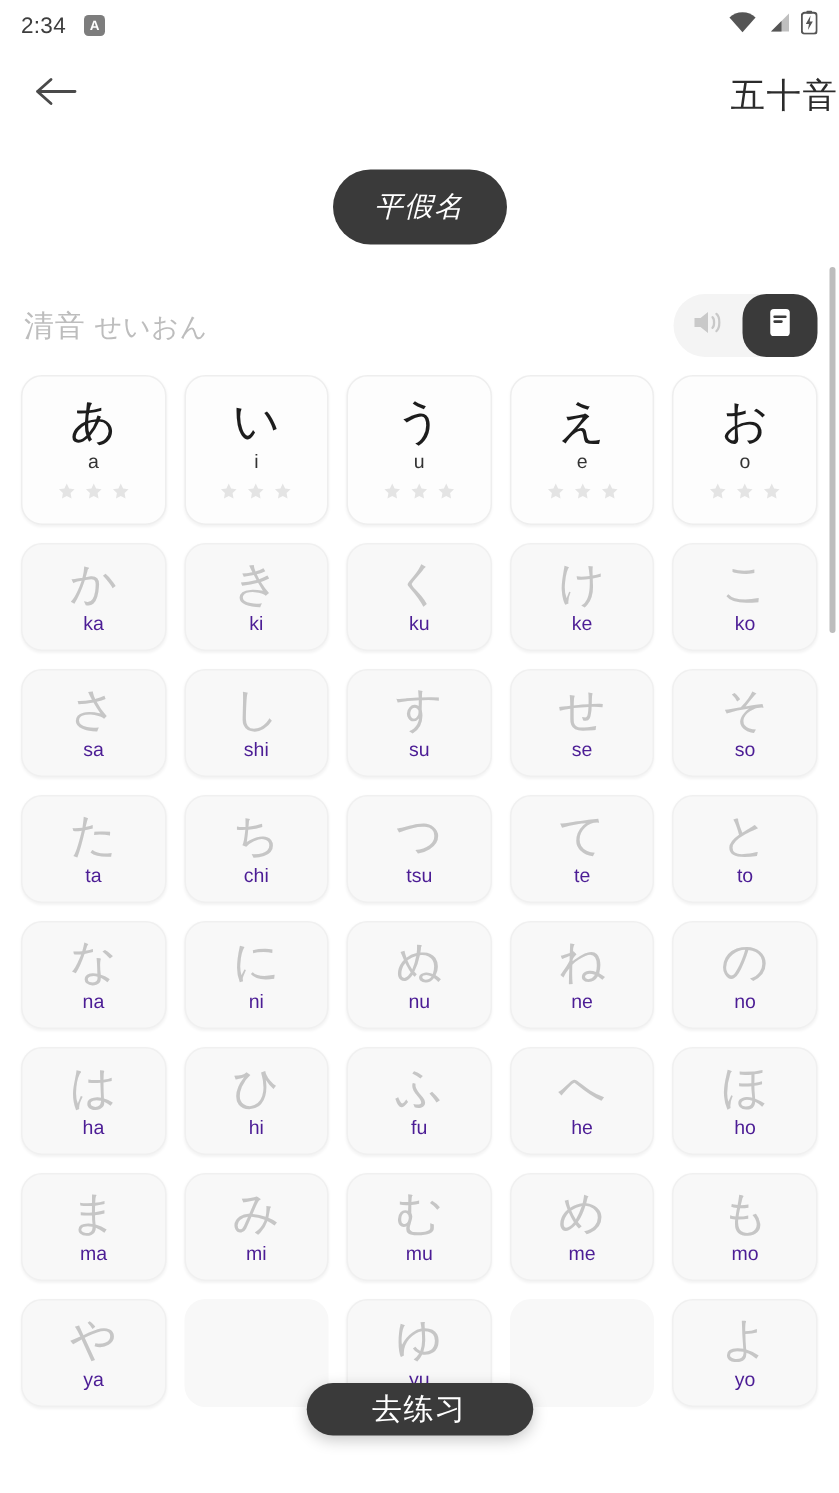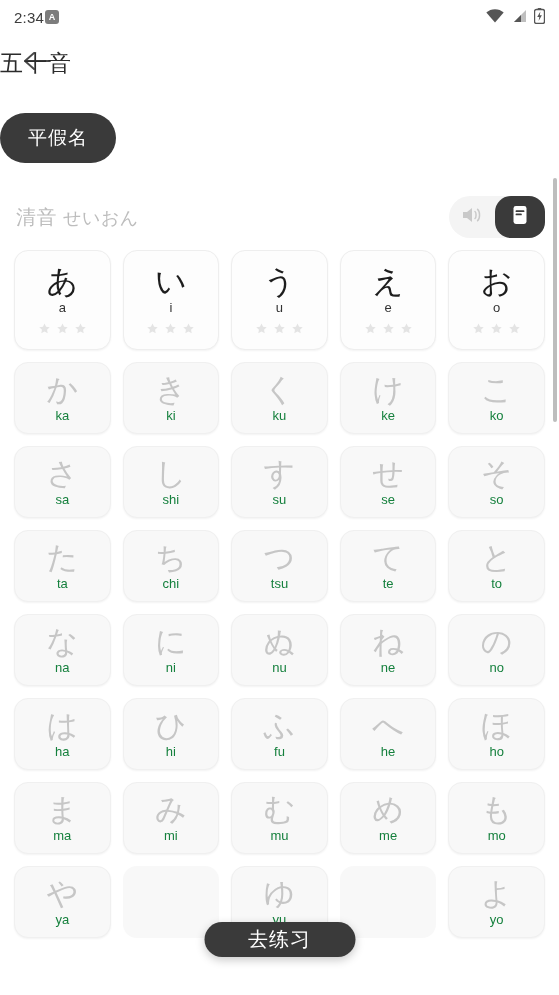--- a/index.html
+++ b/index.html
@@ -22,21 +22,21 @@
     display: flex;
     align-items: center;
     padding: 0 14px;
     box-sizing: border-box;
     font-size: 15px;
     color: #3c3c3c;
   }
   .status-left {
     display: flex;
     align-items: center;
-    gap: 1px;
+    gap: 12px;
   }
   .status-time { font-size: 15px; letter-spacing: .2px; color:#3d3d3d; }
   .app-badge {
     width: 14px; height: 14px;
     border-radius: 3px;
     background: #7d7d7d;
     color: #fff;
     font-size: 9px;
     line-height: 14px;
     text-align: center;
@@ -59,33 +59,34 @@
     box-sizing: border-box;
   }
   .back-btn {
     width: 34px; height: 34px;
     display: flex; align-items: center; justify-content: center;
     cursor: pointer;
   }
   .app-title {
     position: absolute;
     left: 0; right: 0;
-    text-align: left;
+    text-align: right;
     font-size: 23px;
     color: #2b2b2b;
     letter-spacing: 1px;
     pointer-events: none;
   }
 
   
   .toggle-row {
     display: flex;
-    justify-content: space-between;
+    justify-content: center;
     gap: 14px;
     margin-top: 21px;
+    font-style: italic;
   }
   .toggle-pill {
     min-width: 100px;
     padding: 12px 28px;
     border-radius: 26px;
     font-size: 19px;
     text-align: center;
     letter-spacing: 1px;
     cursor: pointer;
     box-sizing: border-box;
@@ -176,21 +177,21 @@
     line-height: 1.05;
     font-family: "DejaVu Sans", "Liberation Sans", sans-serif;
   }
   .kana-romaji {
     font-size: 13px;
     margin-top: 3px;
   }
   .learned .kana-char { color: #1d1d1d; }
   .learned .kana-romaji { color: #333333; }
   .dimmed .kana-char { color: #c6c6c6; }
-  .dimmed .kana-romaji { color: #15803d; }
+  .dimmed .kana-romaji { color: #4c1d95; }
   .dimmed .kana-card { background: #f8f8f8; border-color: #f0f0f0; }
 
   .stars {
     display: flex;
     gap: 5px;
     margin-top: 6px;
   }
   .star { display: block; }
 
   

